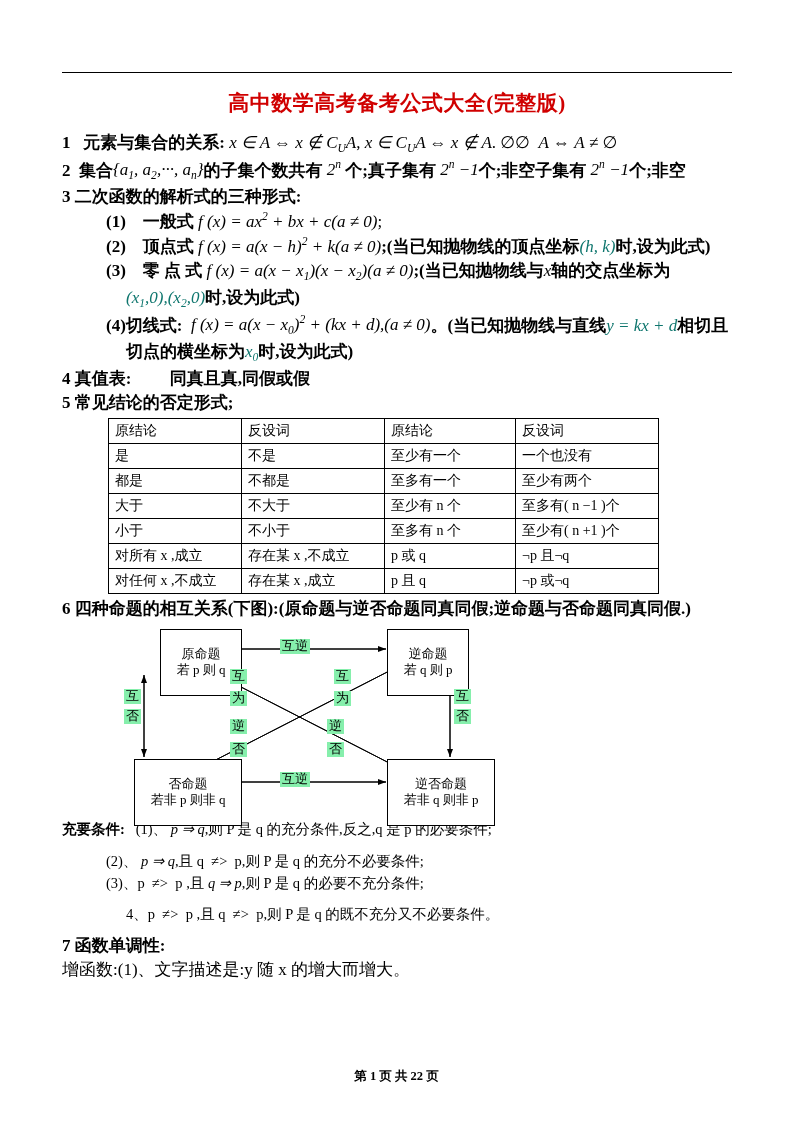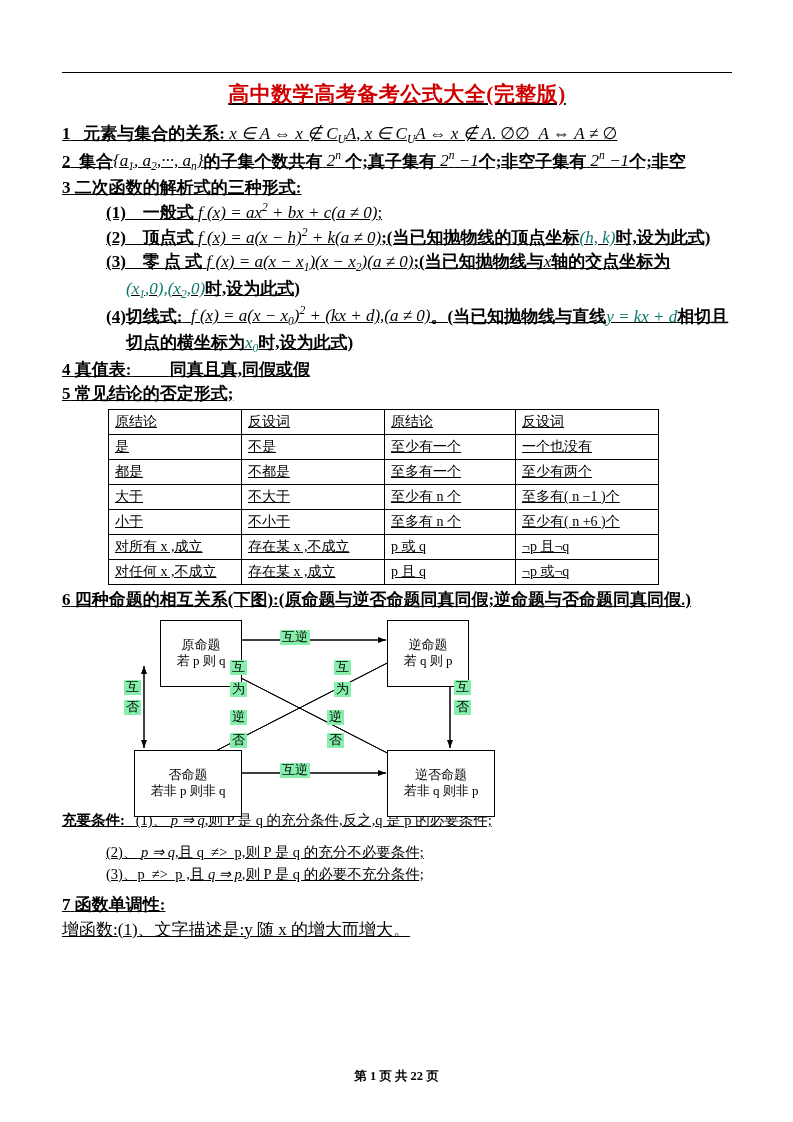--- a/index.html
+++ b/index.html
@@ -18,21 +18,21 @@
     box-sizing: border-box;
     padding: 0;
   }
   .hrule {
     position: absolute;
     left: 62px; top: 72px; width: 670px;
     border-top: 1px solid #000;
   }
   .content {
     position: absolute;
-    left: 62px; top: 80px; width: 670px; text-decoration: underline;
+    left: 62px; top: 89px; width: 670px;
   }
   .doc-title {
     text-align: center;
     color: #d00000;
     font-weight: bold;
     font-size: 21px;
     font-family: "Liberation Serif", serif;
     letter-spacing: 0.5px;
     margin-bottom: 14px;
   }
@@ -193,21 +193,21 @@
       <tr>
         <td>大于</td>
         <td>不大于</td>
         <td>至少有 n 个</td>
         <td>至多有( n −1 )个</td>
       </tr>
       <tr>
         <td>小于</td>
         <td>不小于</td>
         <td>至多有 n 个</td>
-        <td>至少有( n +6 )个</td>
+        <td>至少有( n +1 )个</td>
       </tr>
       <tr>
         <td>对所有 x ,成立</td>
         <td>存在某 x ,不成立</td>
         <td>p 或 q</td>
         <td>¬p 且¬q</td>
       </tr>
       <tr>
         <td style="white-space:normal; width:120px;">对任何 x ,不成立</td>
         <td>存在某 x ,成立</td>
@@ -292,20 +292,23 @@
       <span class="mathi">p ⇒ q</span><span>,则 P 是 q 的充分条件,反之,q 是 p 的必要条件;</span>
     </div>
     <div class="para indent2" style="margin-top:10px;">
       <span>(2)、</span>
       <span class="mathi">p ⇒ q</span><span>,且 q &nbsp;≠&gt;&nbsp; p,则 P 是 q 的充分不必要条件;</span>
     </div>
     <div class="para indent2" style="margin-top:0;">
       <span>(3)、p &nbsp;≠&gt;&nbsp; p ,且</span>
       <span class="mathi">q ⇒ p</span><span>,则 P 是 q 的必要不充分条件;</span>
     </div>
+    <div class="para indent3" style="margin-top:10px;">
+      <span>4、p &nbsp;≠&gt;&nbsp; p ,且 q &nbsp;≠&gt;&nbsp; p,则 P 是 q 的既不充分又不必要条件。</span>
+    </div>
 
     <div class="line" style="margin-top:8px;">
       <span class="num">7</span>
       <span class="bold">函数单调性:</span>
     </div>
     <div class="line">增函数:(1)、文字描述是:y 随 x 的增大而增大。</div>
 
   </div>
 
   <div class="footer">第 1 页 共 22 页</div>

